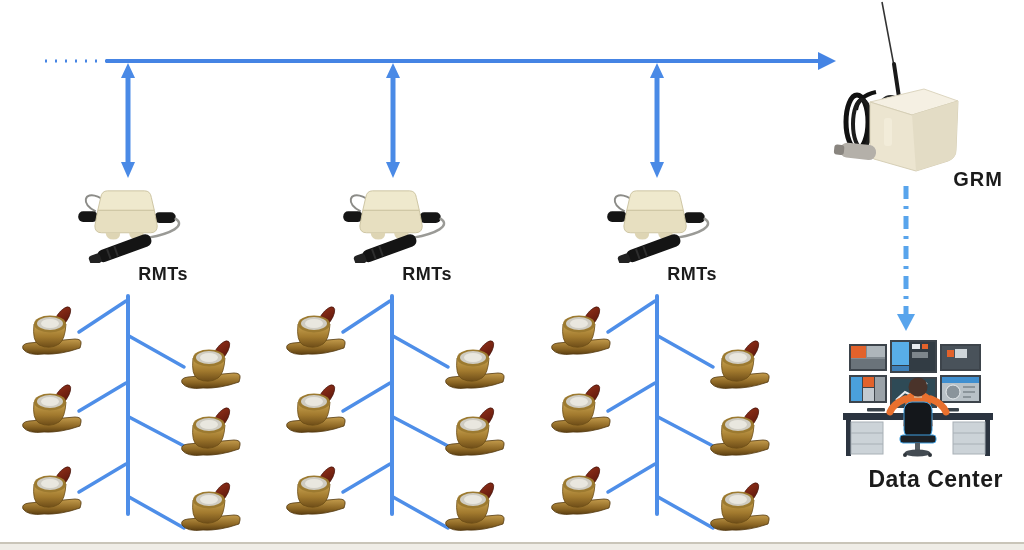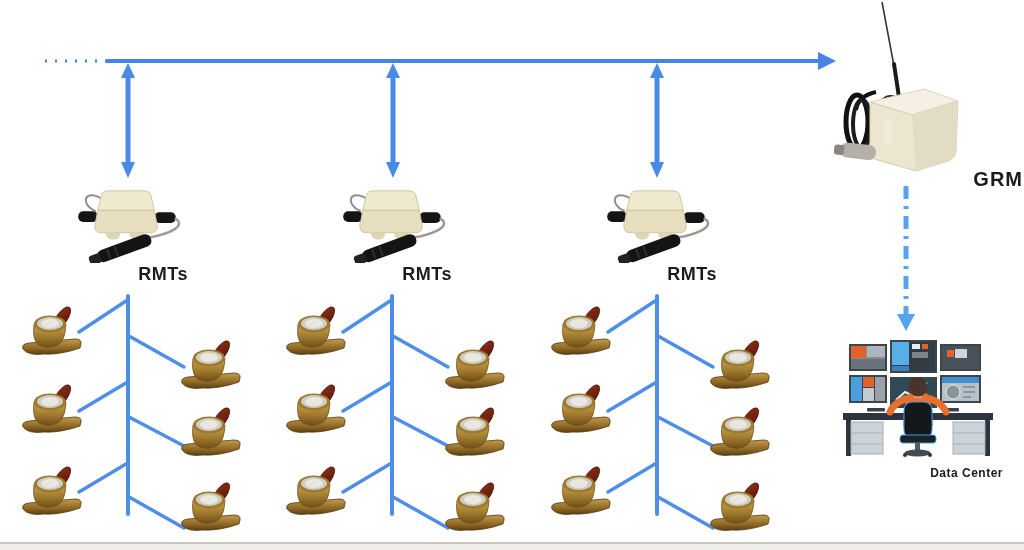--- a/index.html
+++ b/index.html
@@ -4,22 +4,22 @@
 <style>
   html,body{margin:0;padding:0;}
   body{
     width:1024px;height:550px;background:#ffffff;
     font-family:"Liberation Sans",sans-serif;overflow:hidden;
   }
   .stage{position:relative;width:1024px;height:550px;background:#ffffff;}
   .layer{position:absolute;left:0;top:0;}
   .lbl{position:absolute;font-weight:bold;color:#1b1b1b;text-align:right;}
   .lbl-rmts{width:120px;font-size:18px;letter-spacing:.5px;}
-  .lbl-grm{width:90px;font-size:20px;letter-spacing:1px;text-align:right;}
-  .lbl-dc{width:170px;font-size:12px;letter-spacing:.5px;}
+  .lbl-grm{width:90px;font-size:20px;letter-spacing:1px;text-align:center;}
+  .lbl-dc{width:170px;font-size:23px;letter-spacing:.5px;}
   .bottom-strip{
     position:absolute;left:0;bottom:0;width:1024px;height:6px;
     background:#efede7;border-top:2px solid #c9c5b9;
   }
 </style>
 </head>
 <body>
 
 <div class="stage">
 

